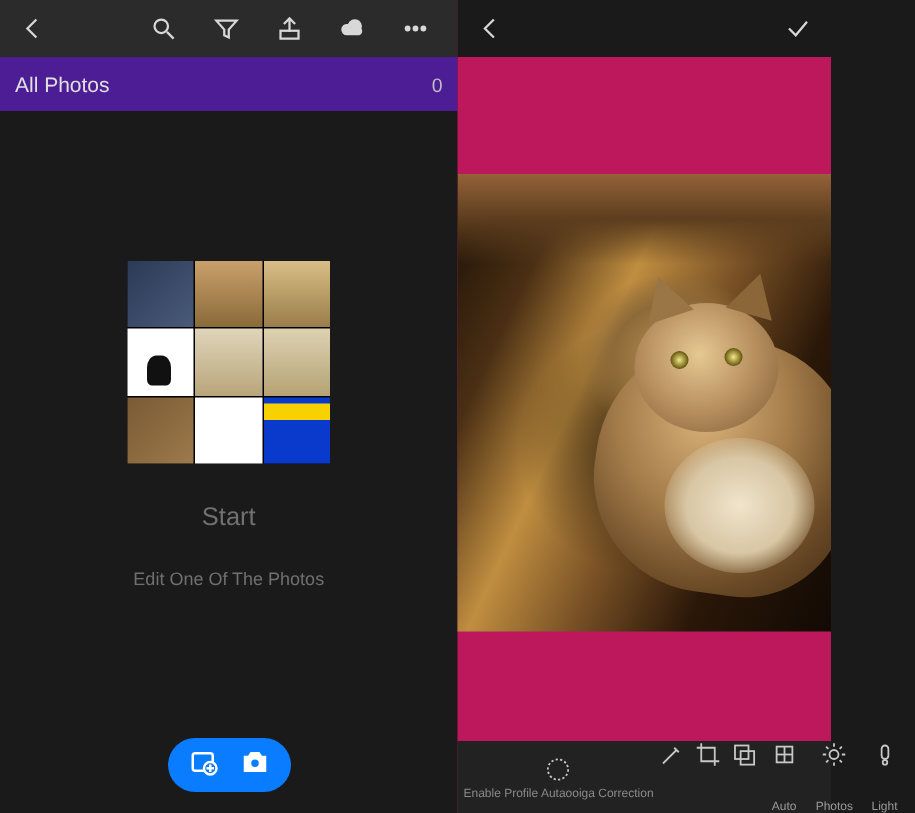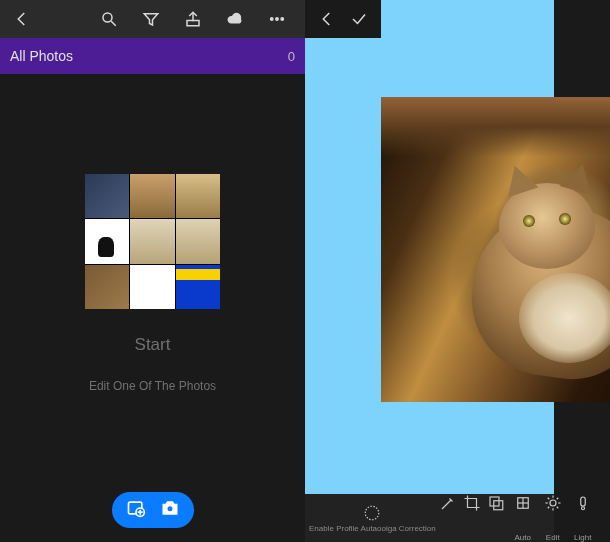--- a/index.html
+++ b/index.html
@@ -15,23 +15,23 @@
       width: 305px;
       height: 100%;
       background: #1a1a1a;
       display: flex;
       flex-direction: column;
       position: relative;
     }
     .right-pane {
       width: 249px;
       height: 100%;
-      background: #7dd3fc;
-      display: flex;
-      flex-direction: row;
+      background: #be185d;
+      display: flex;
+      flex-direction: column;
       position: relative;
     }
     
     .topbar {
       height: 38px;
       display: flex;
       align-items: center;
       padding: 0 6px;
     }
     .left-topbar { background: #2b2b2b; }
@@ -368,21 +368,21 @@
           <circle cx="12" cy="12" r="4"></circle>
           <line x1="12" y1="2" x2="12" y2="5"></line>
           <line x1="12" y1="19" x2="12" y2="22"></line>
           <line x1="2" y1="12" x2="5" y2="12"></line>
           <line x1="19" y1="12" x2="22" y2="12"></line>
           <line x1="5" y1="5" x2="7" y2="7"></line>
           <line x1="17" y1="17" x2="19" y2="19"></line>
           <line x1="5" y1="19" x2="7" y2="17"></line>
           <line x1="17" y1="7" x2="19" y2="5"></line>
         </svg>
-      <span>Edit</span>
+      <span>Photos</span>
     </div>
     <div class="tool">
       <svg viewBox="0 0 24 24">
           <rect x="9" y="4" width="6" height="12" rx="3"></rect>
           <circle cx="12" cy="19" r="2"></circle>
         </svg>
       <span>Light</span>
     </div>
   </div>
 </div>

